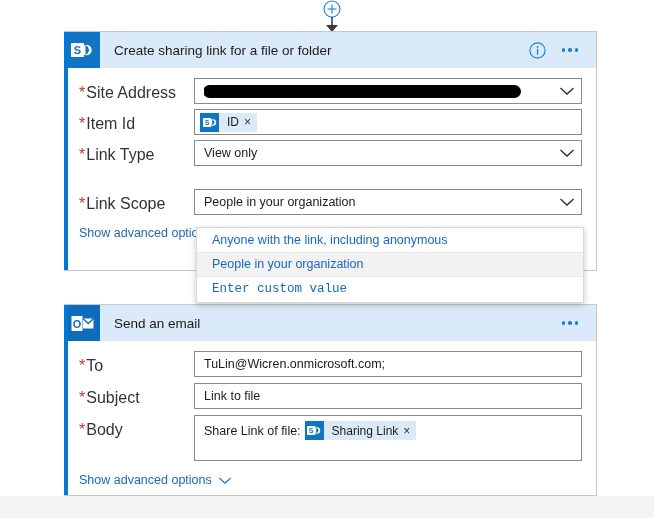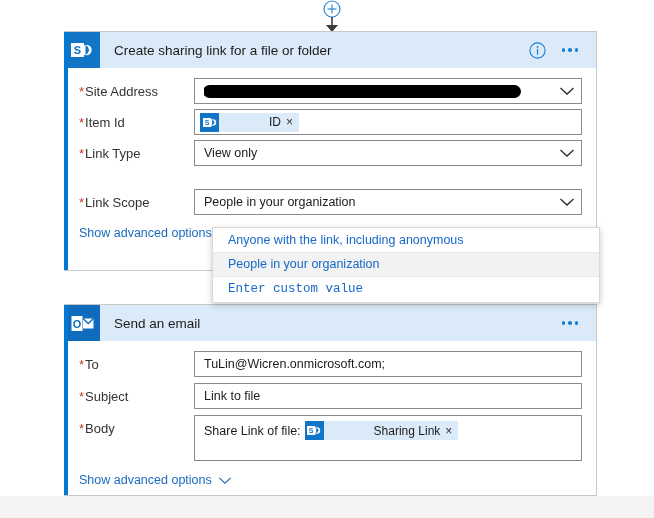--- a/index.html
+++ b/index.html
@@ -52,21 +52,21 @@
   }
   .header-spacer { flex:1 1 auto; }
   .hdr-icon { color:#1a7fd4; margin-right: 16px; display:flex; align-items:center; }
   .ellipsis { display:flex; gap:3px; align-items:center; }
   .ellipsis i { width:3.5px; height:3.5px; border-radius:50%; background:#1a7fd4; display:block; }
 
   
   .row { display:flex; align-items:flex-start; }
   .row-label {
     width: 130px; flex:0 0 130px;
-    font-size: 13px; color:#333333;
+    font-size: 16px; color:#333333;
     padding-left: 15px; padding-top: 6px;
     white-space: nowrap;
   }
   .req { color:#c0392b; margin-right:1px; }
   .field-wrap { flex:1 1 auto; padding-right: 14px; }
   .field {
     border:1px solid #8a8a8a;
     background:#ffffff;
     height: 26px;
     display:flex; align-items:center;
@@ -89,21 +89,21 @@
     display:inline-flex; align-items:center;
     background:#dbeaf8; height:19px;
     font-size:12px; color:#1b1b1b;
     vertical-align: middle;
   }
   .token .tok-icon {
     width:19px; height:19px; background:#1274c4;
     display:flex; align-items:center; justify-content:center;
     flex:0 0 19px;
   }
-  .token .tok-text { padding: 0 5px 0 8px; white-space:nowrap;margin-left:42px; }
+  .token .tok-text { padding: 0 5px 0 8px; white-space:nowrap; }
   .token .tok-x { padding-right:6px; color:#333; font-size:12px; cursor:pointer; }
 
   .body-line { font-size:12.5px; color:#1b1b1b; display:flex; align-items:center; }
   .body-line .pre { margin-right:4px; }
 
   
   .adv {
     font-size:12.5px; color:#1a6bbd;
     padding-left:15px; display:flex; align-items:center; gap:6px;
     cursor:pointer;
@@ -327,18 +327,18 @@
     <div class="adv" style="margin-top:12px;">
       <span>Show advanced options</span>
       <span style="display:flex;">
         <svg width="14" height="9" viewBox="0 0 16 10">
             <polyline points="1.5,2 8,8 14.5,2" fill="none" stroke="#1a6bbd" stroke-width="1.3"></polyline>
           </svg>
       </span>
     </div>
   </div>
 
-  <div class="dropdown" style="left:212px; top:227px; width:388px;">
+  <div class="dropdown" style="left:196px; top:227px; width:388px;">
     <div class="dd-item">Anyone with the link, including anonymous</div>
     <div class="dd-item sel">People in your organization</div>
     <div class="dd-item">Enter custom value</div>
   </div>
 </div>
 
 </body></html>

